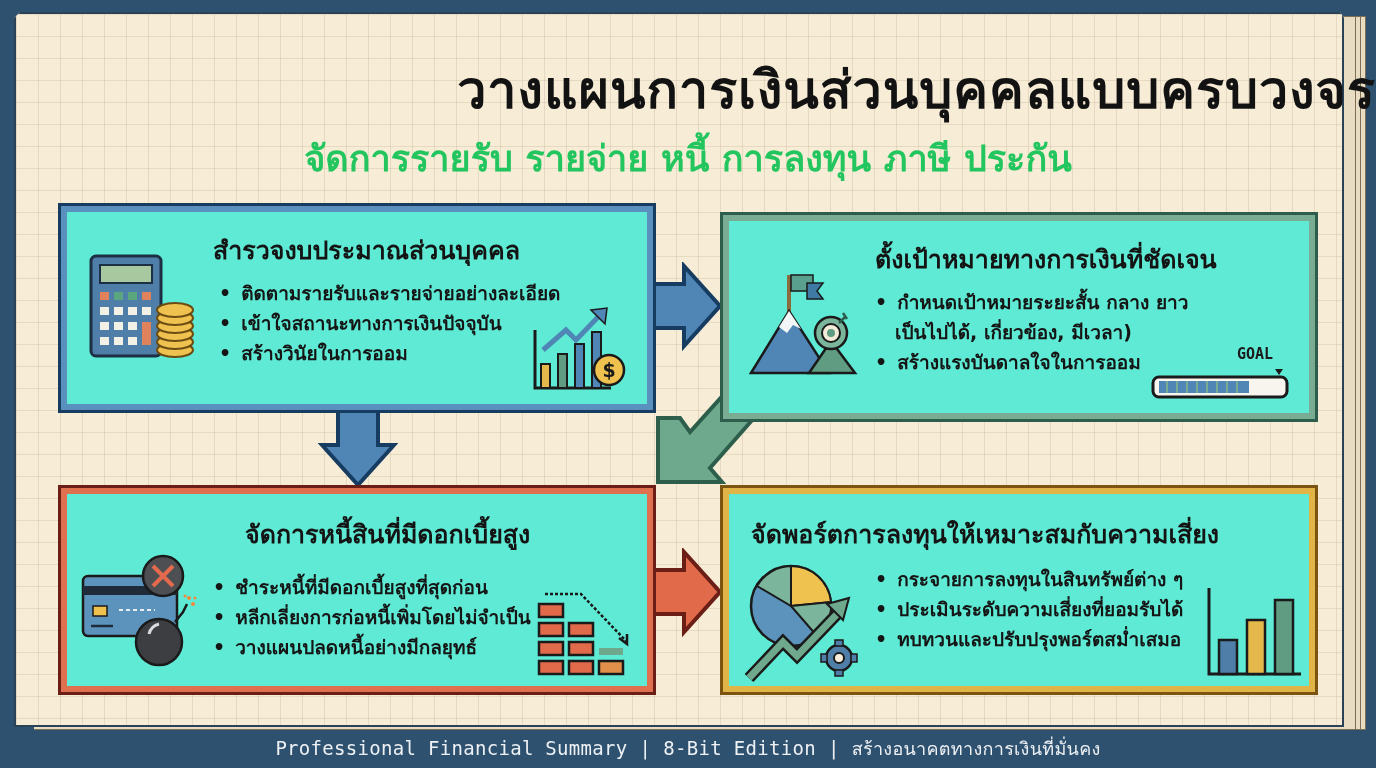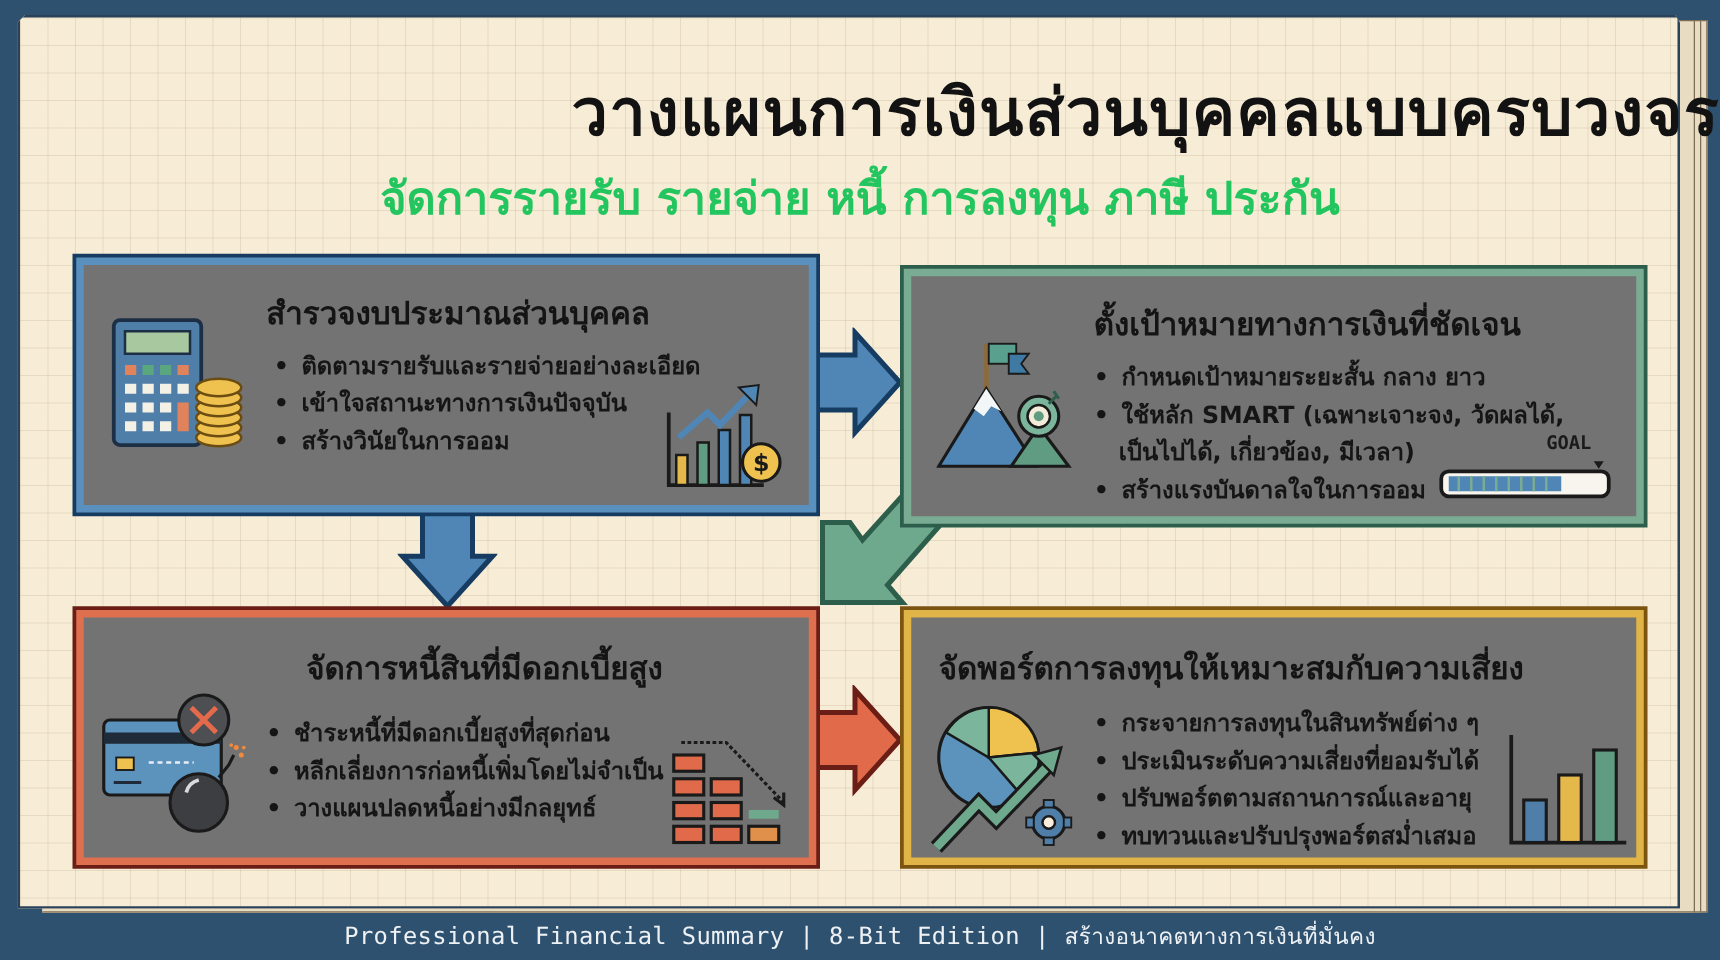--- a/index.html
+++ b/index.html
@@ -28,21 +28,21 @@
   }
   .title {
     position: absolute; left: 0; right: 0; top: 48px; text-align: right;
     font-size: 52px; font-weight: bold; color: #121212; letter-spacing: 1px;
   }
   .subtitle {
     position: absolute; left: 0; right: 0; top: 130px; text-align: center;
     font-size: 36px; font-weight: bold; color: #22c55e;
   }
   .card {
-    position: absolute; background: #737373;
+    position: absolute; background: #5eead4;
     border: 7px solid; outline: 3px solid; outline-offset: -1px;
   }
   .card .head {
     position: absolute; font-weight: bold; font-size: 25px; color: #141414; white-space: nowrap;
   }
   .card ul { position: absolute; list-style: none; }
   .card li {
     font-size: 19px; color: #151515; line-height: 30px; white-space: nowrap; font-weight: bold;
   }
   .card li::before { content: "•"; margin-right: 10px; }
@@ -134,21 +134,20 @@
     <path d="M60 10 L76 8 L74 24 Z" fill="#4f86b5" stroke="#1a1a1a" stroke-width="1.5"></path>
     <circle cx="78" cy="70" r="15" fill="#efc24f" stroke="#1a1a1a" stroke-width="2.5"></circle>
     <text x="78" y="77" text-anchor="middle" font-size="19" font-weight="bold" fill="#1a1a1a" font-family="DejaVu Sans, sans-serif">$</text>
   </svg>
 </section>
 
 <section class="card c2">
   <div class="head" style="left:146px; top:18px;">ตั้งเป้าหมายทางการเงินที่ชัดเจน</div>
   <ul style="left:146px; top:66px;">
     <li>กำหนดเป้าหมายระยะสั้น กลาง ยาว</li>
-    <li>ใช้หลัก SMART (เฉพาะเจาะจง, วัดผลได้,</li>
     <li class="cont">เป็นไปได้, เกี่ยวข้อง, มีเวลา)</li>
     <li>สร้างแรงบันดาลใจในการออม</li>
   </ul>
   <svg style="position:absolute; left:20px; top:48px;" width="120" height="110" viewBox="0 0 120 110">
     <line x1="40" y1="6" x2="40" y2="44" stroke="#8b6b3d" stroke-width="4"></line>
     <rect x="42" y="6" width="22" height="16" fill="#5aa08e" stroke="#1a1a1a" stroke-width="1.5"></rect>
     <path d="M58 14 H74 L68 22 L74 30 H58 Z" fill="#3f7aa4" stroke="#1a1a1a" stroke-width="1.5"></path>
     <path d="M2 104 L40 42 L80 104 Z" fill="#4f86b5" stroke="#1a1a1a" stroke-width="2.5"></path>
     <path d="M30 58 L40 42 L52 60 L44 56 L38 64 Z" fill="#f3f6f6"></path>
     <path d="M60 104 L82 72 L106 104 Z" fill="#5f9c82" stroke="#1a1a1a" stroke-width="2.5"></path>
@@ -215,21 +214,20 @@
     </g>
     <rect x="64" y="58" width="24" height="7" fill="#6ea98d"></rect>
   </svg>
 </section>
 
 <section class="card c4">
   <div class="head" style="left:22px; top:20px;">จัดพอร์ตการลงทุนให้เหมาะสมกับความเสี่ยง</div>
   <ul style="left:146px; top:70px;">
     <li>กระจายการลงทุนในสินทรัพย์ต่าง ๆ</li>
     <li>ประเมินระดับความเสี่ยงที่ยอมรับได้</li>
-    <li>ปรับพอร์ตตามสถานการณ์และอายุ</li>
     <li>ทบทวนและปรับปรุงพอร์ตสม่ำเสมอ</li>
   </ul>
   <svg style="position:absolute; left:14px; top:64px;" width="130" height="130" viewBox="0 0 130 130">
     <circle cx="48" cy="48" r="40" fill="#5c93bd" stroke="#1a1a1a" stroke-width="2.5"></circle>
     <path d="M48 48 L48 8 A40 40 0 0 1 88 44 Z" fill="#efc24f" stroke="#1a1a1a" stroke-width="2"></path>
     <path d="M48 48 L88 44 A40 40 0 0 1 74 78 Z" fill="#7ab59c" stroke="#1a1a1a" stroke-width="2"></path>
     <path d="M48 48 L48 8 A40 40 0 0 0 14 28 Z" fill="#7ab59c" stroke="#1a1a1a" stroke-width="2"></path>
     <path d="M6 120 L40 84 L54 98 L98 52" stroke="#1a1a1a" stroke-width="12" fill="none"></path>
     <path d="M6 120 L40 84 L54 98 L98 52" stroke="#6ea98d" stroke-width="7" fill="none"></path>
     <path d="M84 46 L106 40 L100 62 Z" fill="#6ea98d" stroke="#1a1a1a" stroke-width="2"></path>

